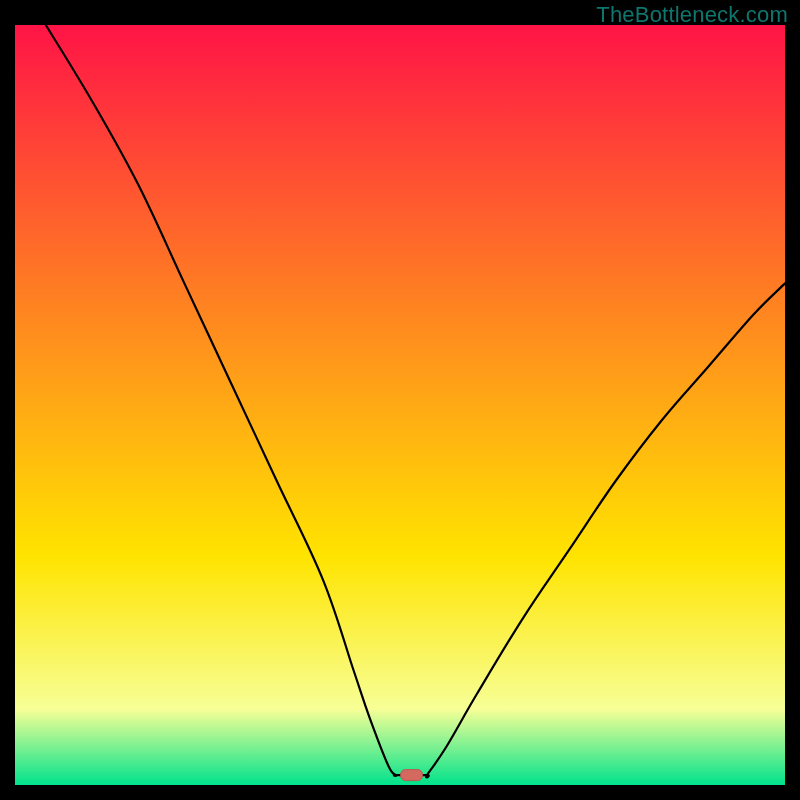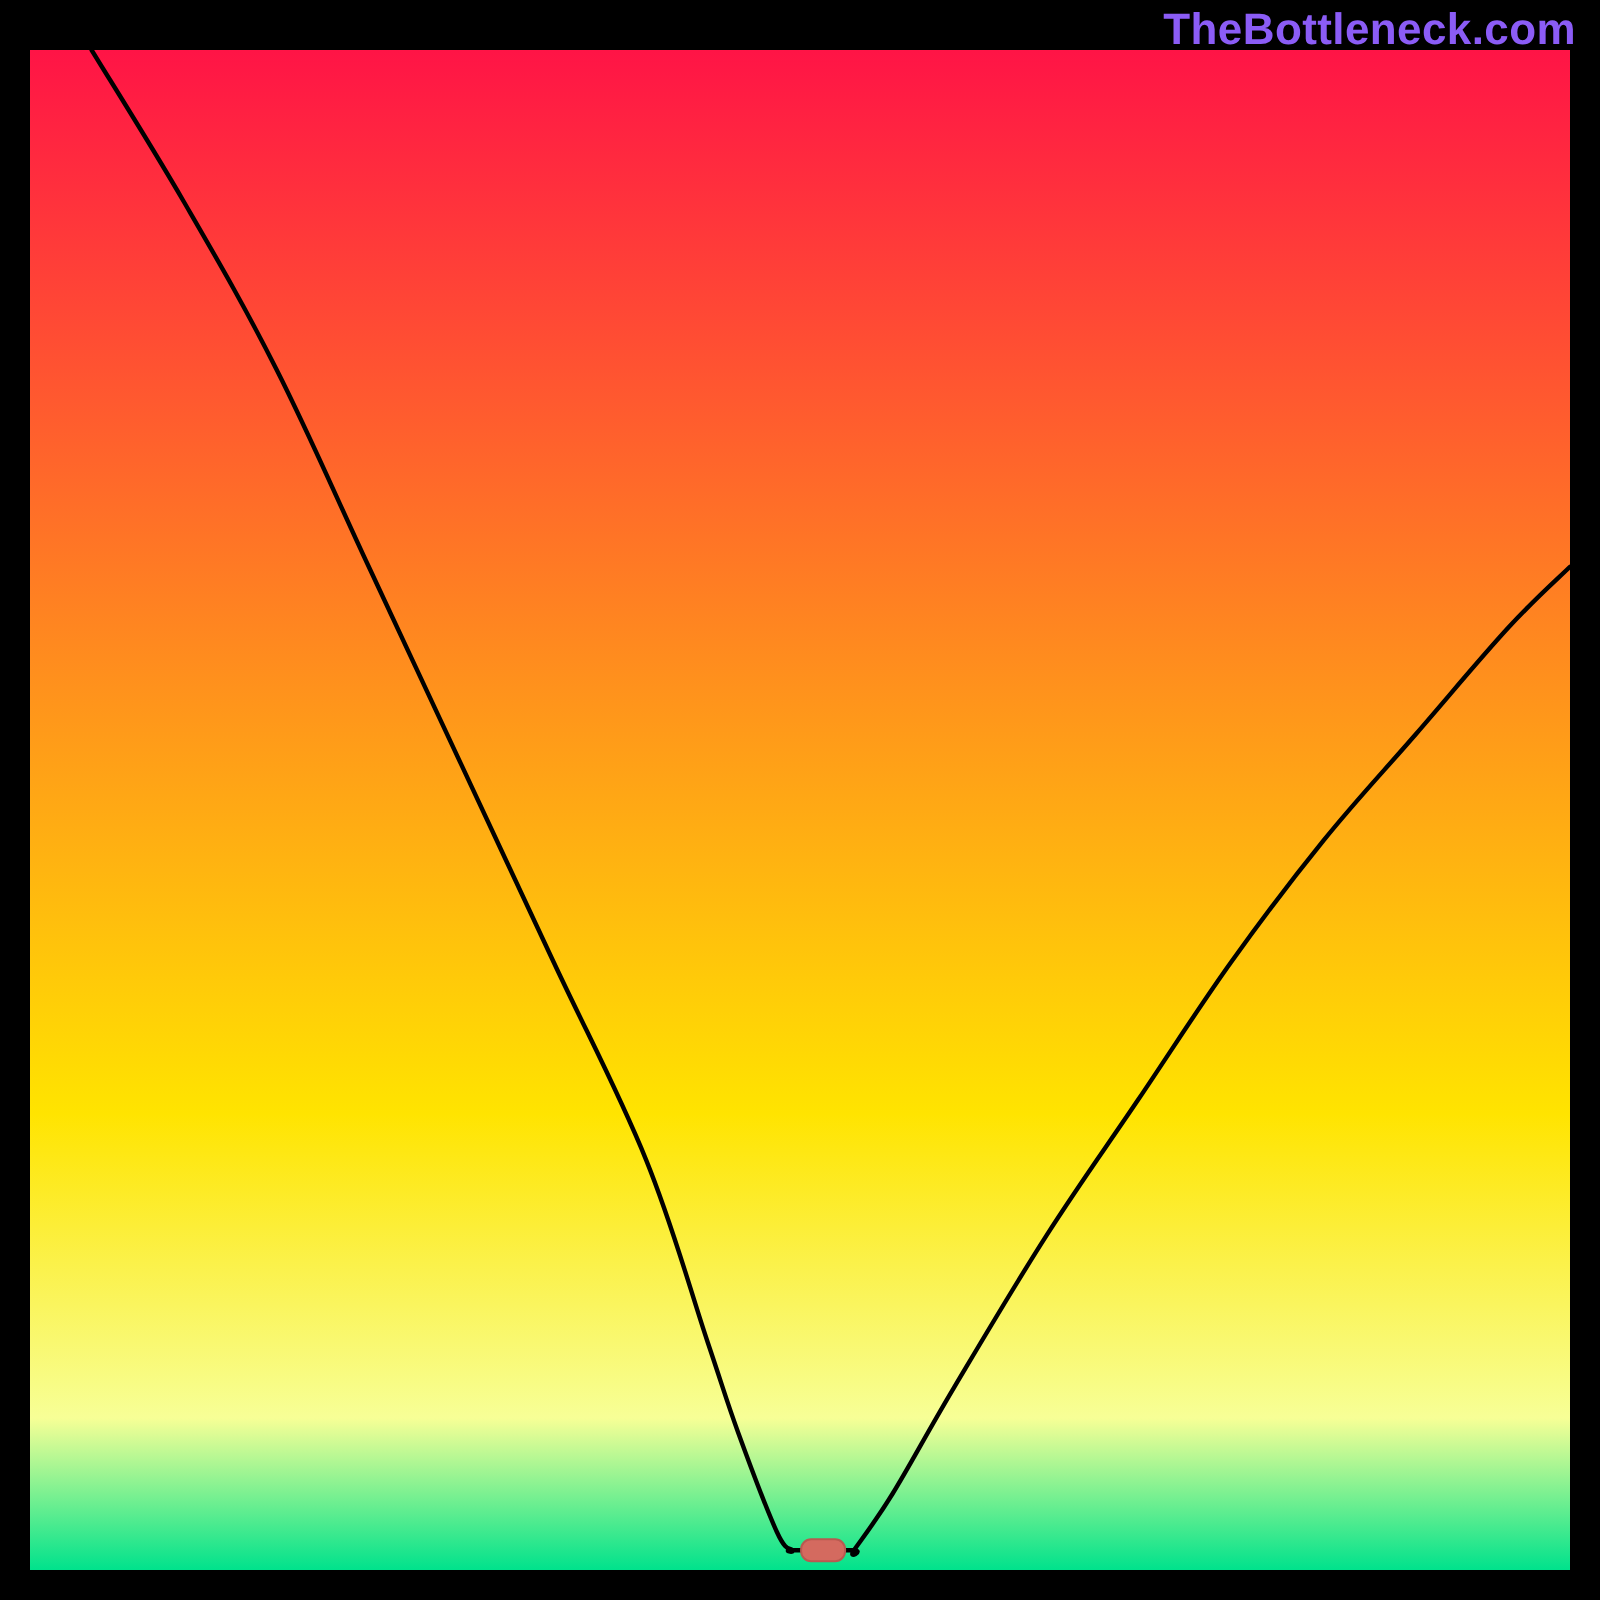--- a/index.html
+++ b/index.html
@@ -14,23 +14,23 @@
   .stage {
     position: relative;
     width: 800px;
     height: 800px;
     background: #000;
   }
   .watermark {
     position: absolute;
     top: 2px;
     right: 12px;
-    color: #8b5cf6;
+    color: #0f766e;
     font-size: 22px;
-    font-weight: 700;
+    font-weight: 400;
     letter-spacing: 0.2px;
     z-index: 5;
   }
   svg.plot {
     position: absolute;
     left: 0;
     top: 0;
     width: 800px;
     height: 800px;
     display: block;

